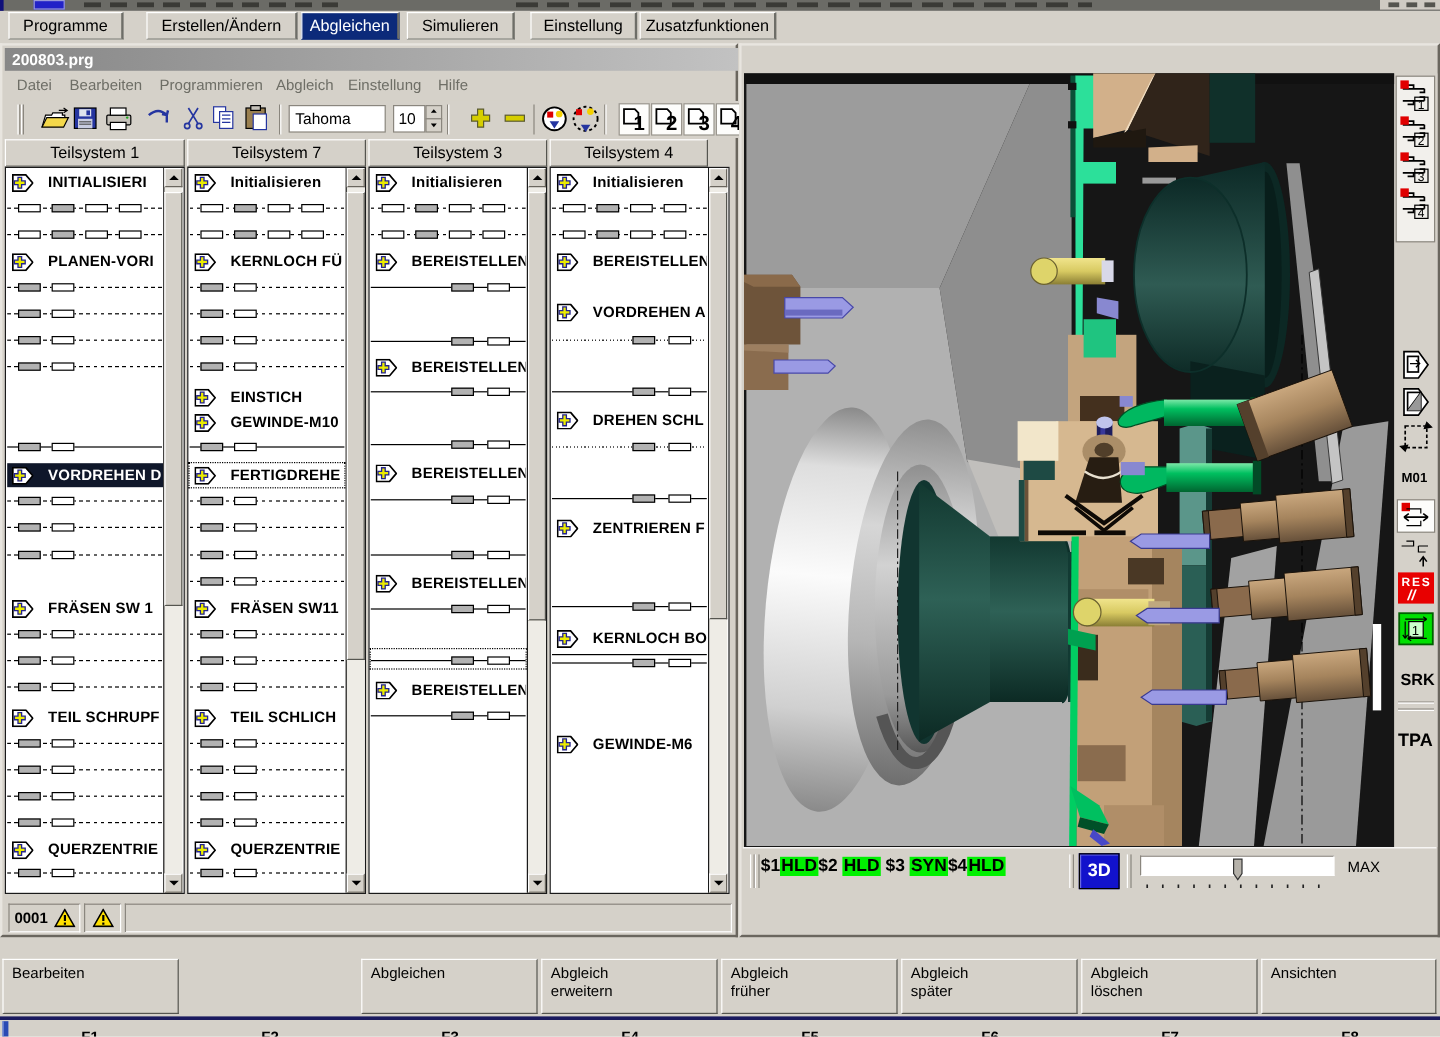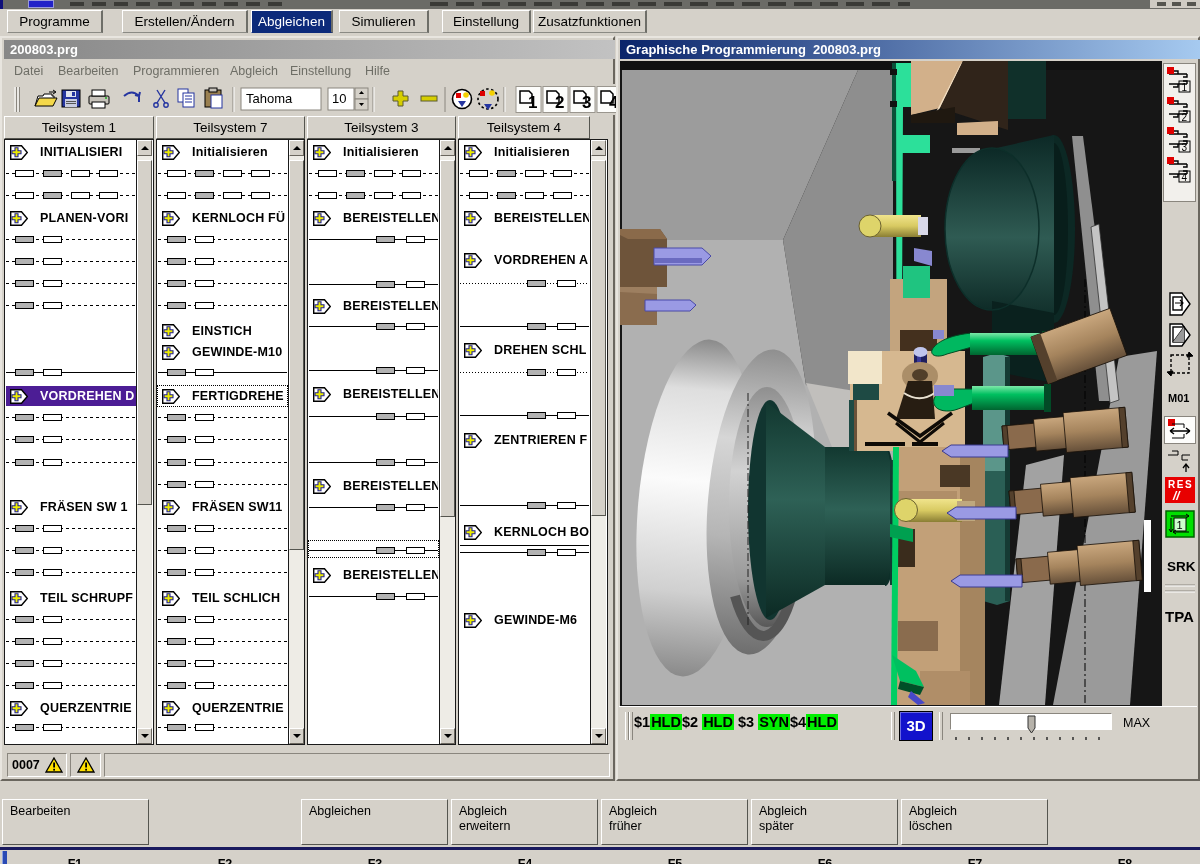--- a/index.html
+++ b/index.html
@@ -20,21 +20,21 @@
 .col{top:101px;height:606px;background:#fff;border:1px solid #1a1a1a;box-sizing:border-box}
 .row{position:absolute;left:1px;width:129px;height:20px}
 .it{display:flex;align-items:center;font-weight:bold;font-size:12.5px;letter-spacing:.2px;white-space:nowrap;overflow:hidden}
 .it svg{margin-left:4px;flex:none}
 .it b{margin-left:12px;font-weight:bold}
 .ln{position:absolute;left:0;right:0;top:9px;height:1px;background:repeating-linear-gradient(90deg,#000 0 3px,rgba(0,0,0,0) 3px 6px)}
 .sr>.ln{background:#000}
 .dt>.ln{background:repeating-linear-gradient(90deg,#000 0 1px,rgba(0,0,0,0) 1px 3px)}
 .rc{position:absolute;top:6px;width:17px;height:5px;border:1px solid #000;background:#fff}
 .rc.g{background:#b2b2b2}
-.sel{background:#4c1d95;color:#fff;width:130px}
+.sel{background:#0f172a;color:#fff;width:130px}
 .fb{outline:1px dotted #000}
 .sb{position:absolute;top:0px;width:16px;height:604px;background:#eeece6;border-left:1px solid #1a1a1a;box-sizing:border-box}
 .sbtn{position:absolute;left:0;width:15px;height:16px;background:#d5d1c9;border:1px solid #6a665e;border-top-color:#fff;border-left-color:#fff;box-sizing:border-box}
 .sbtn i{position:absolute;left:3px;width:0;height:0;border:4px solid rgba(0,0,0,0)}
 .up i{top:5px;border-bottom-color:#000;border-top-width:0}
 .dn i{top:5px;border-top-color:#000;border-bottom-width:0}
 .thumb{position:absolute;left:0;width:15px;background:#d5d1c9;border:1px solid #55554f;border-top-color:#fff;border-left-color:#fff;box-sizing:border-box}
 .stat{font-size:12.5px;font-weight:bold}
 .pane{position:absolute;top:5px;height:24px;border:1px solid #fff;border-top-color:#8a867e;border-left-color:#8a867e;box-sizing:border-box}
 .bb{top:799px;height:46px;background:#d5d1c9;border-top:1px solid #fff;border-left:1px solid #fff;border-right:1px solid #55554f;border-bottom:1px solid #55554f;
@@ -702,36 +702,35 @@
           </div>
           <div class="thumb" style="top:20px;height:356px"></div>
           <div class="sbtn dn" style="top:588px">
             <i></i>
           </div>
         </div>
 </div>
 
  <div class="abs stat" style="left:2px;top:710px;width:609px;height:30px">
    <div class="pane" style="left:3px;width:60px">
-          <span style="position:absolute;left:4px;top:4px">0007</span>
+          <span style="position:absolute;left:4px;top:4px">0001</span>
      <svg style="position:absolute;left:37px;top:3px" width="18" height="16">
             <use href="#warn"></use>
           </svg>
         </div>
    <div class="pane" style="left:66px;width:31px">
           <svg style="position:absolute;left:6px;top:3px" width="18" height="16">
             <use href="#warn"></use>
           </svg>
         </div>
    <div class="pane" style="left:100px;width:506px"></div>
  </div>
 </div>
 
 <div id="rw" class="abs win" style="left:616px;top:36px;width:584px;height:745px">
- <div class="abs tbar" style="width:574px;background:linear-gradient(90deg,#0a246a,#a6caf0)">Graphische Programmierung&nbsp;&nbsp;200803.prg</div>
  <svg id="scene" class="abs" style="left:2px;top:23px" width="542" height="645" viewBox="0 0 542 645">
 <defs>
 <linearGradient id="discA" x1="0" y1="0" x2="0" y2="1">
  <stop offset="0" stop-color="#8a8a8a"></stop>
             <stop offset="0.15" stop-color="#dedede"></stop>
  <stop offset="0.42" stop-color="#fbfbfb"></stop>
             <stop offset="0.75" stop-color="#d0d0d0"></stop>
  <stop offset="1" stop-color="#8a8a8a"></stop>
           </linearGradient>
 <linearGradient id="discB" x1="0" y1="0" x2="0" y2="1">
@@ -1047,20 +1046,21 @@
 <div style="position:absolute;left:504px;top:9px;font-size:12.5px">MAX</div>
 </div>
 </div>
 
 <div class="abs bb" style="left:2px;width:147px">Bearbeiten</div>
 <div class="abs bb" style="left:301px;width:147px">Abgleichen</div>
 <div class="abs bb" style="left:451px;width:147px">Abgleich<br>erweitern</div>
 <div class="abs bb" style="left:601px;width:147px">Abgleich<br>früher</div>
 <div class="abs bb" style="left:751px;width:147px">Abgleich<br>später</div>
 <div class="abs bb" style="left:901px;width:147px">Abgleich<br>löschen</div>
+<div class="abs bb" style="left:1051px;width:146px">Ansichten</div>
 <div class="abs" style="left:0;top:847px;width:1200px;height:3px;background:#1a1a5e"></div>
 <div class="abs" style="left:2px;top:851px;width:4px;height:13px;background:#2a4ab4;border-left:1px solid #8aa0e0"></div>
 <div class="abs fl" style="left:60px">F1</div>
     <div class="abs fl" style="left:210px">F2</div>
 <div class="abs fl" style="left:360px">F3</div>
     <div class="abs fl" style="left:510px">F4</div>
 <div class="abs fl" style="left:660px">F5</div>
     <div class="abs fl" style="left:810px">F6</div>
 <div class="abs fl" style="left:960px">F7</div>
     <div class="abs fl" style="left:1110px">F8</div>

